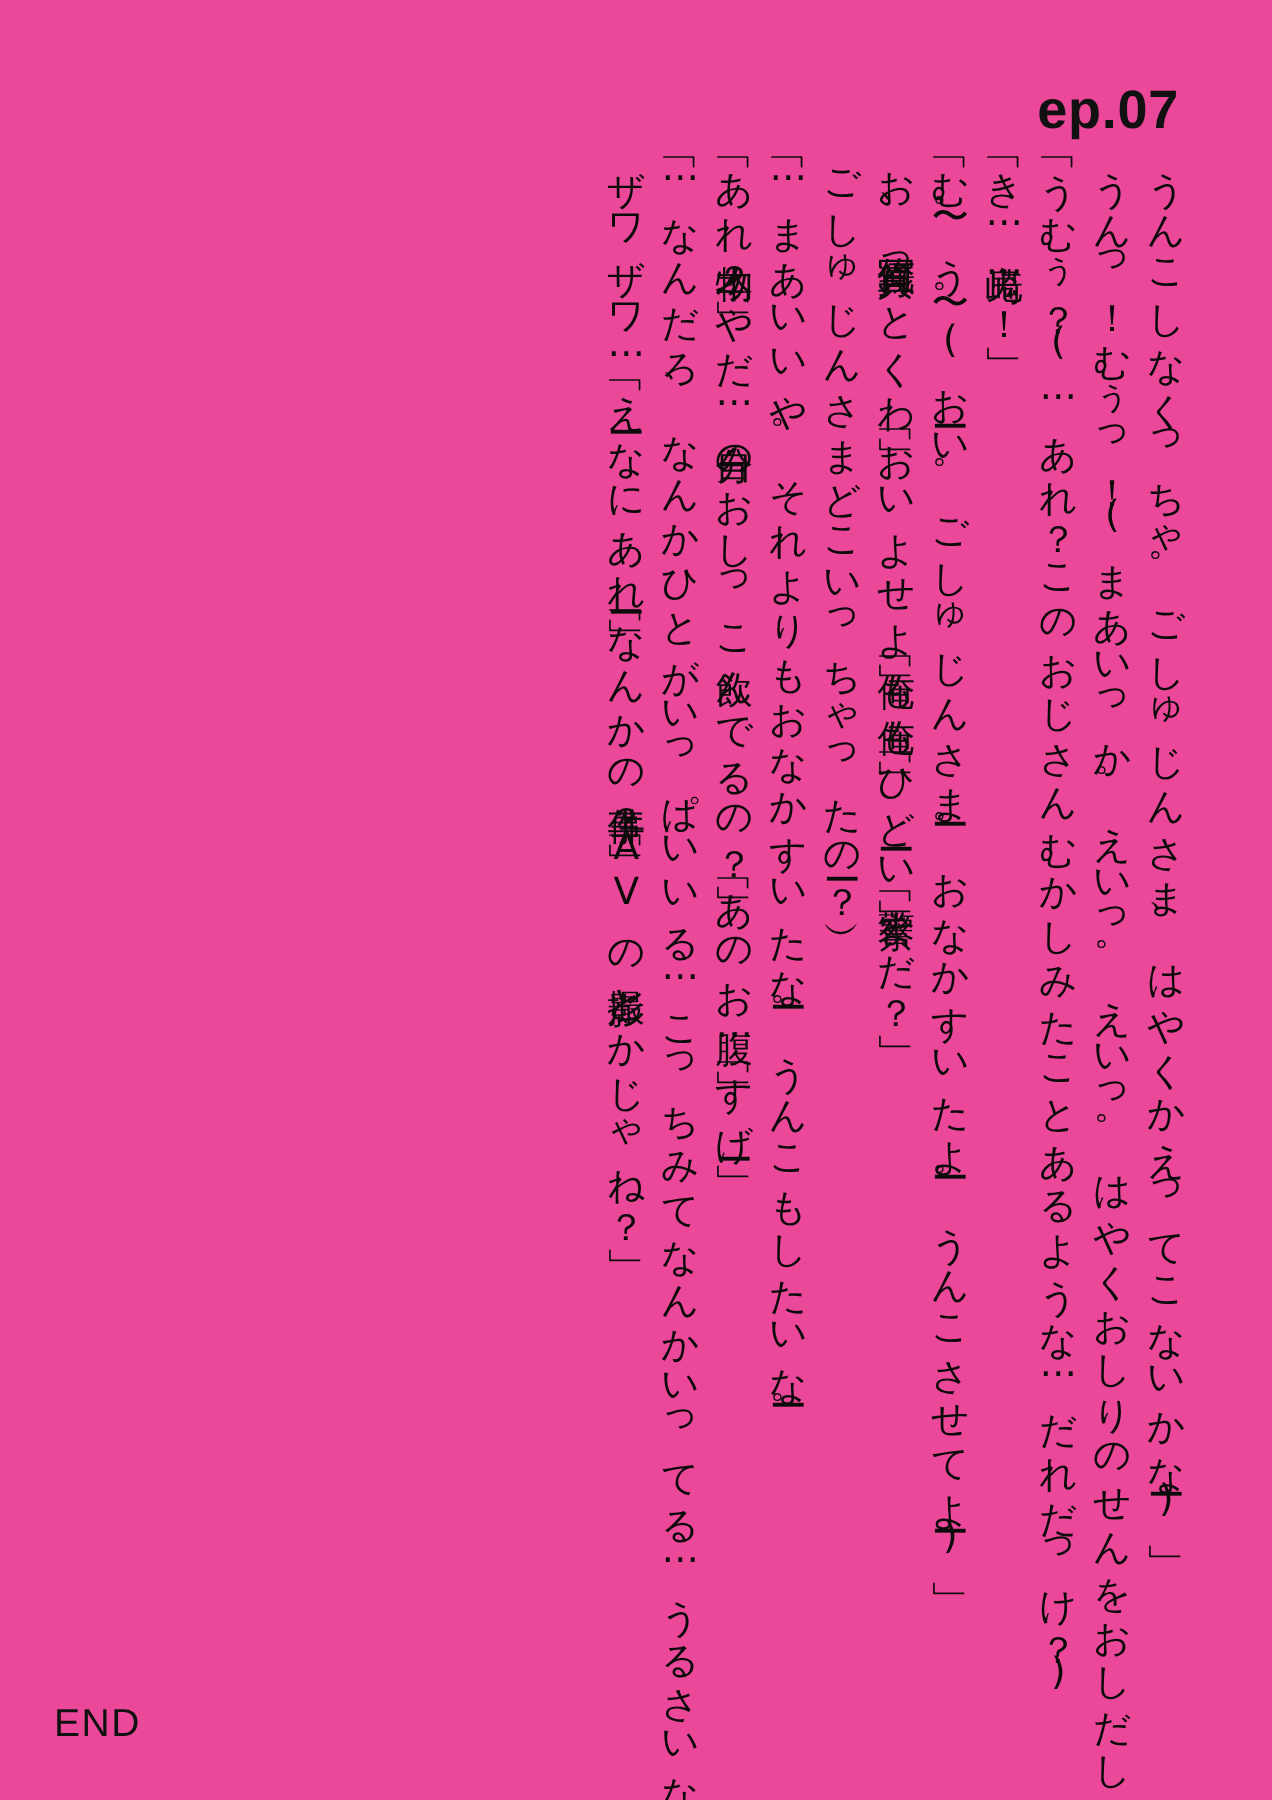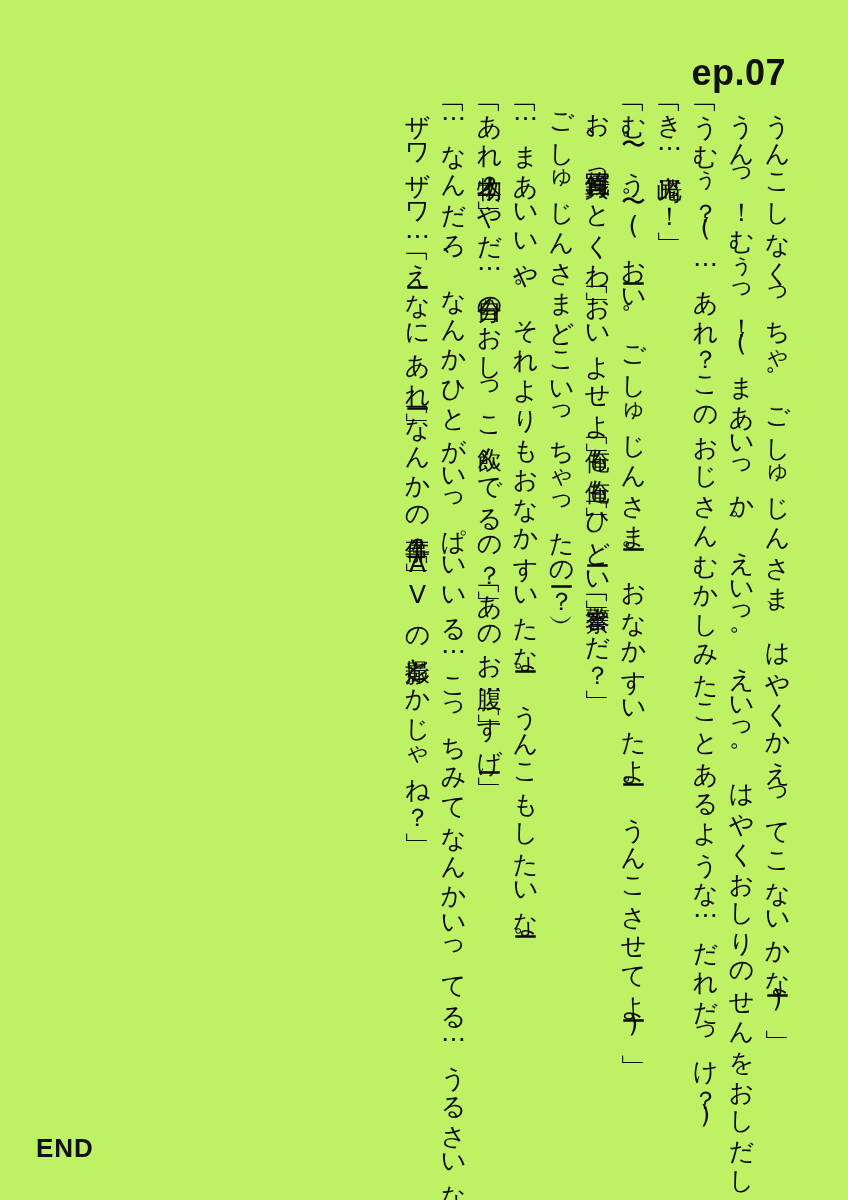--- a/index.html
+++ b/index.html
@@ -7,21 +7,21 @@
     padding: 0;
     background: #ffffff;
   }
   body {
     font-family: "Liberation Sans", sans-serif;
   }
   .page {
     position: relative;
     width: 848px;
     height: 1200px;
-    background: #bef264;
+    background: #ec4899;
     overflow: hidden;
     box-sizing: border-box;
   }
   .episode-title {
     position: absolute;
     top: 52px;
     right: 62px;
     font-size: 36px;
     font-weight: 700;
     letter-spacing: 0.5px;
@@ -53,21 +53,21 @@
     flex: 0 0 36px;
     white-space: nowrap;
     overflow: visible;
     font-weight: 400;
   }
   .end-label {
     position: absolute;
     left: 36px;
     bottom: 36px;
     font-size: 26px;
-    font-weight: 700;
+    font-weight: 400;
     color: #111111;
     letter-spacing: 1px;
     font-family: "Liberation Sans", sans-serif;
   }
 </style>
 </head>
 <body>
 
 <div class="page">
 

